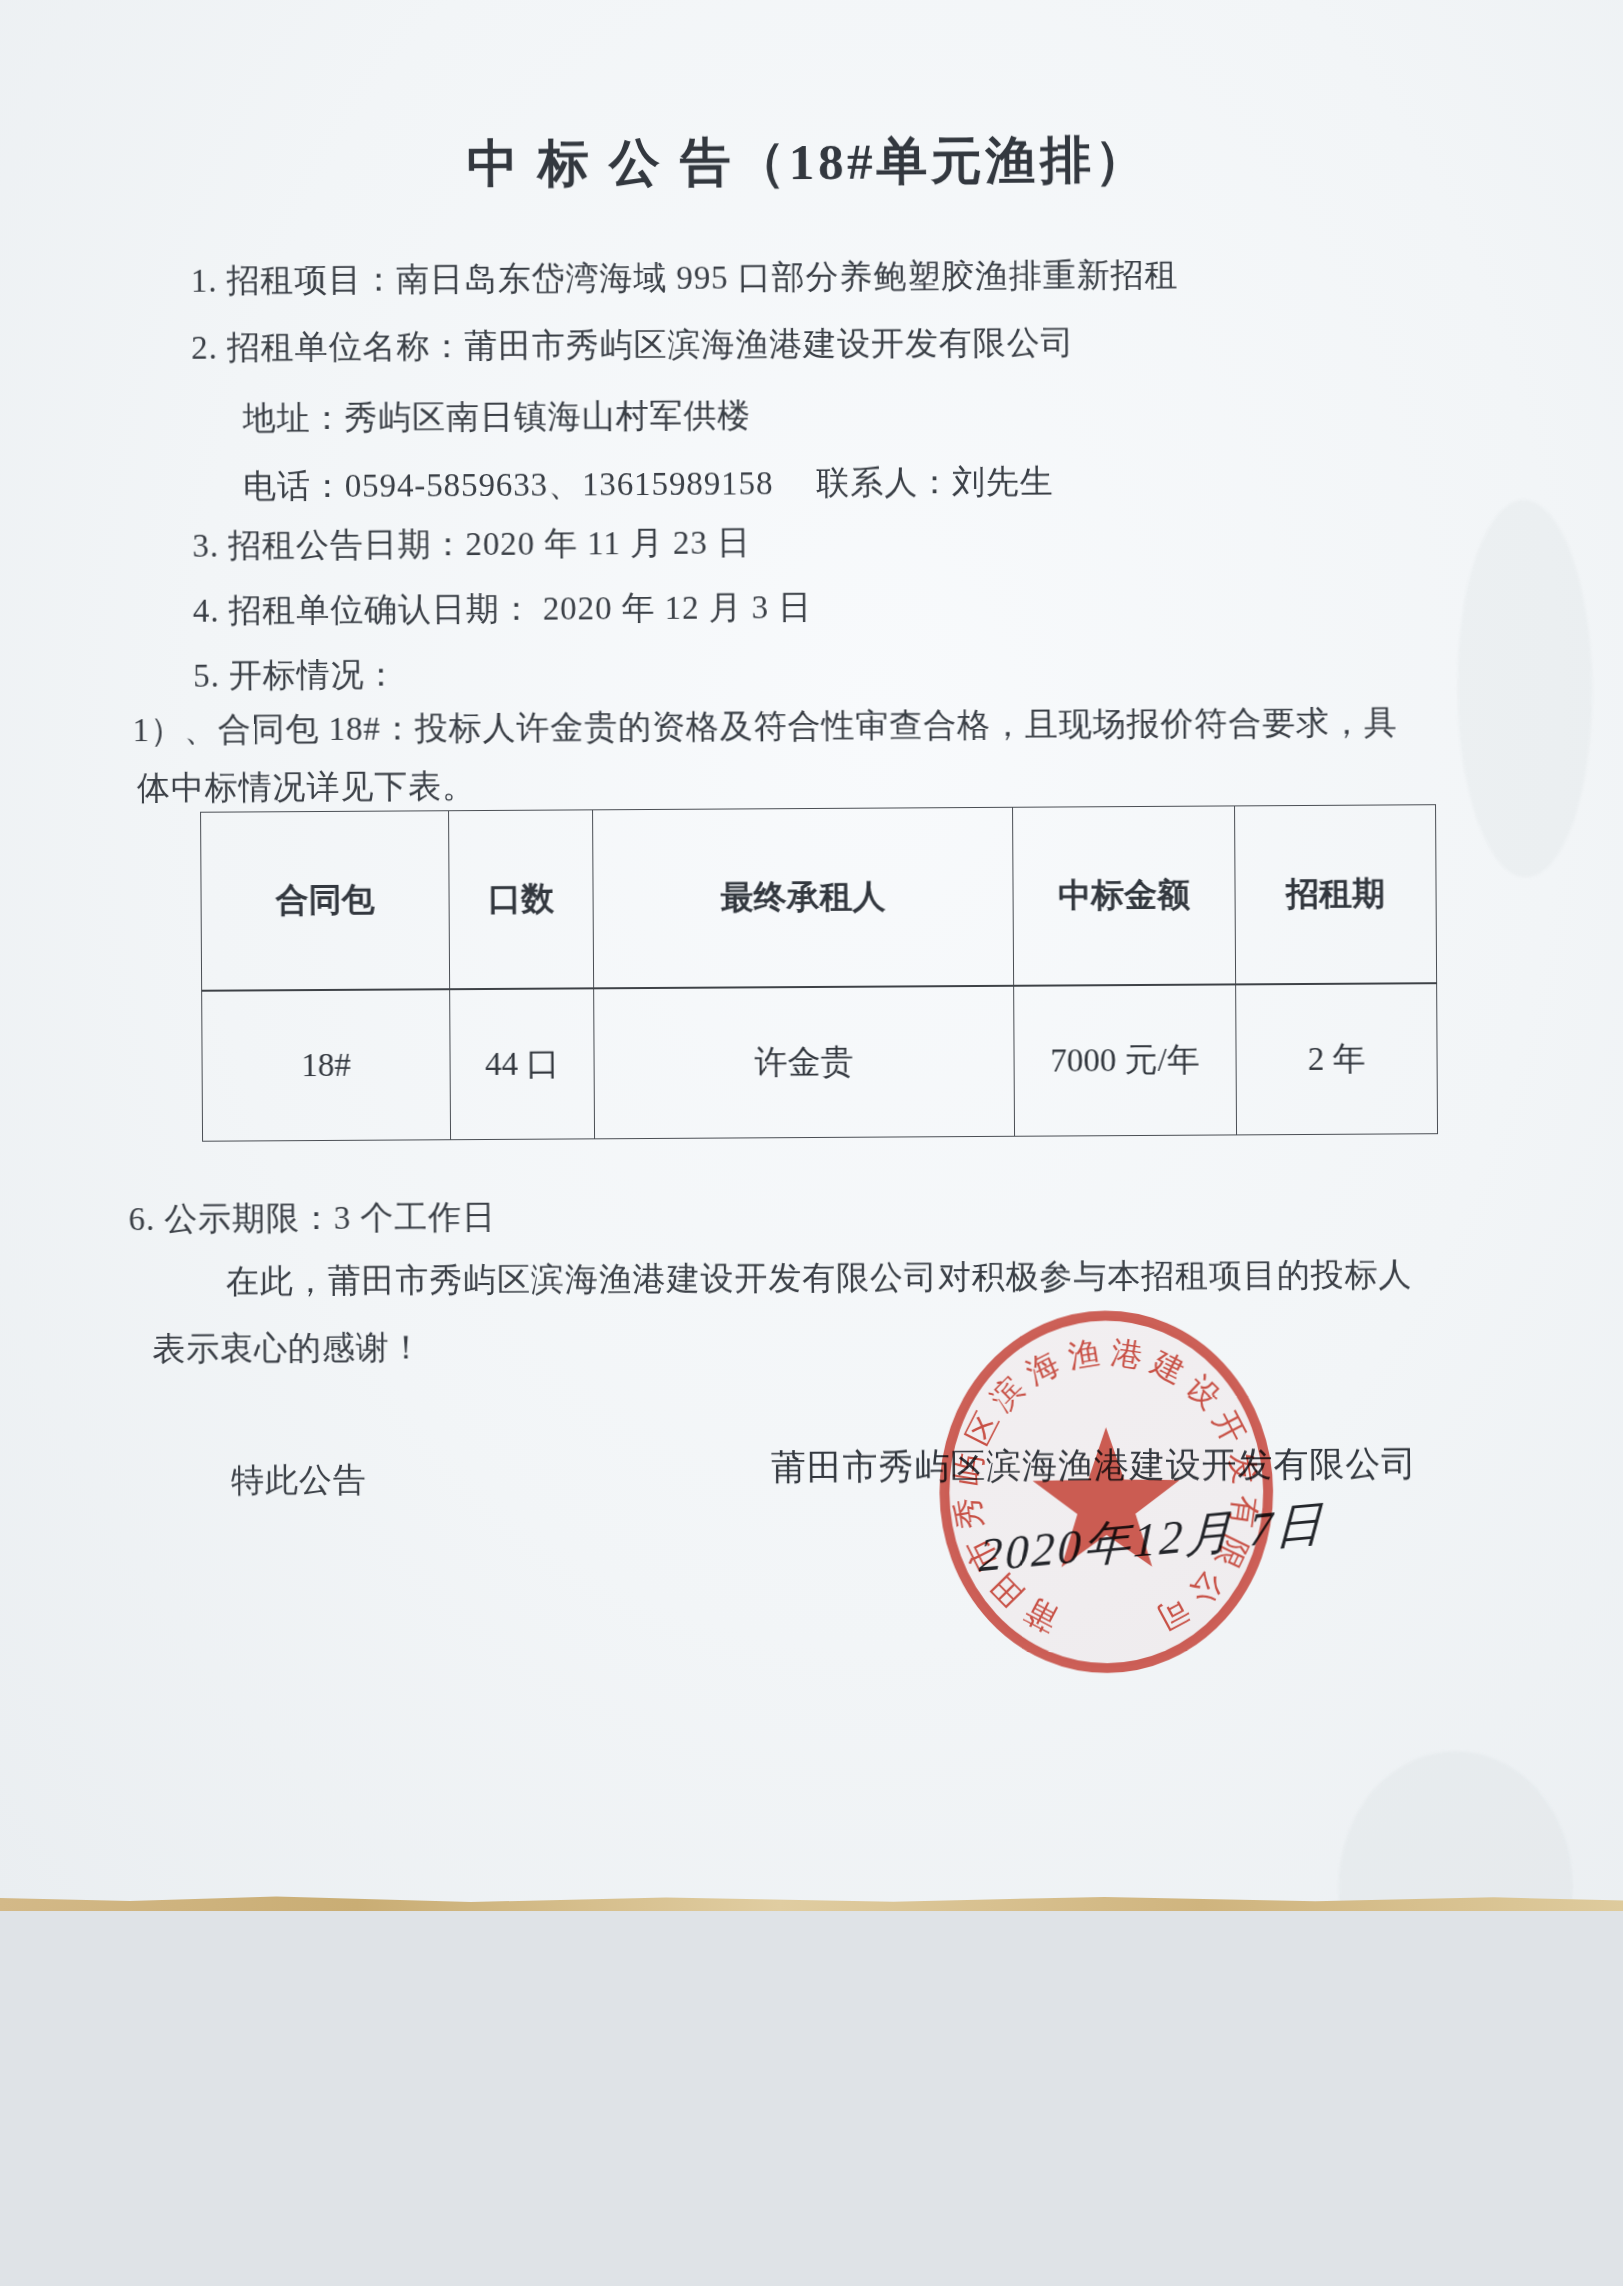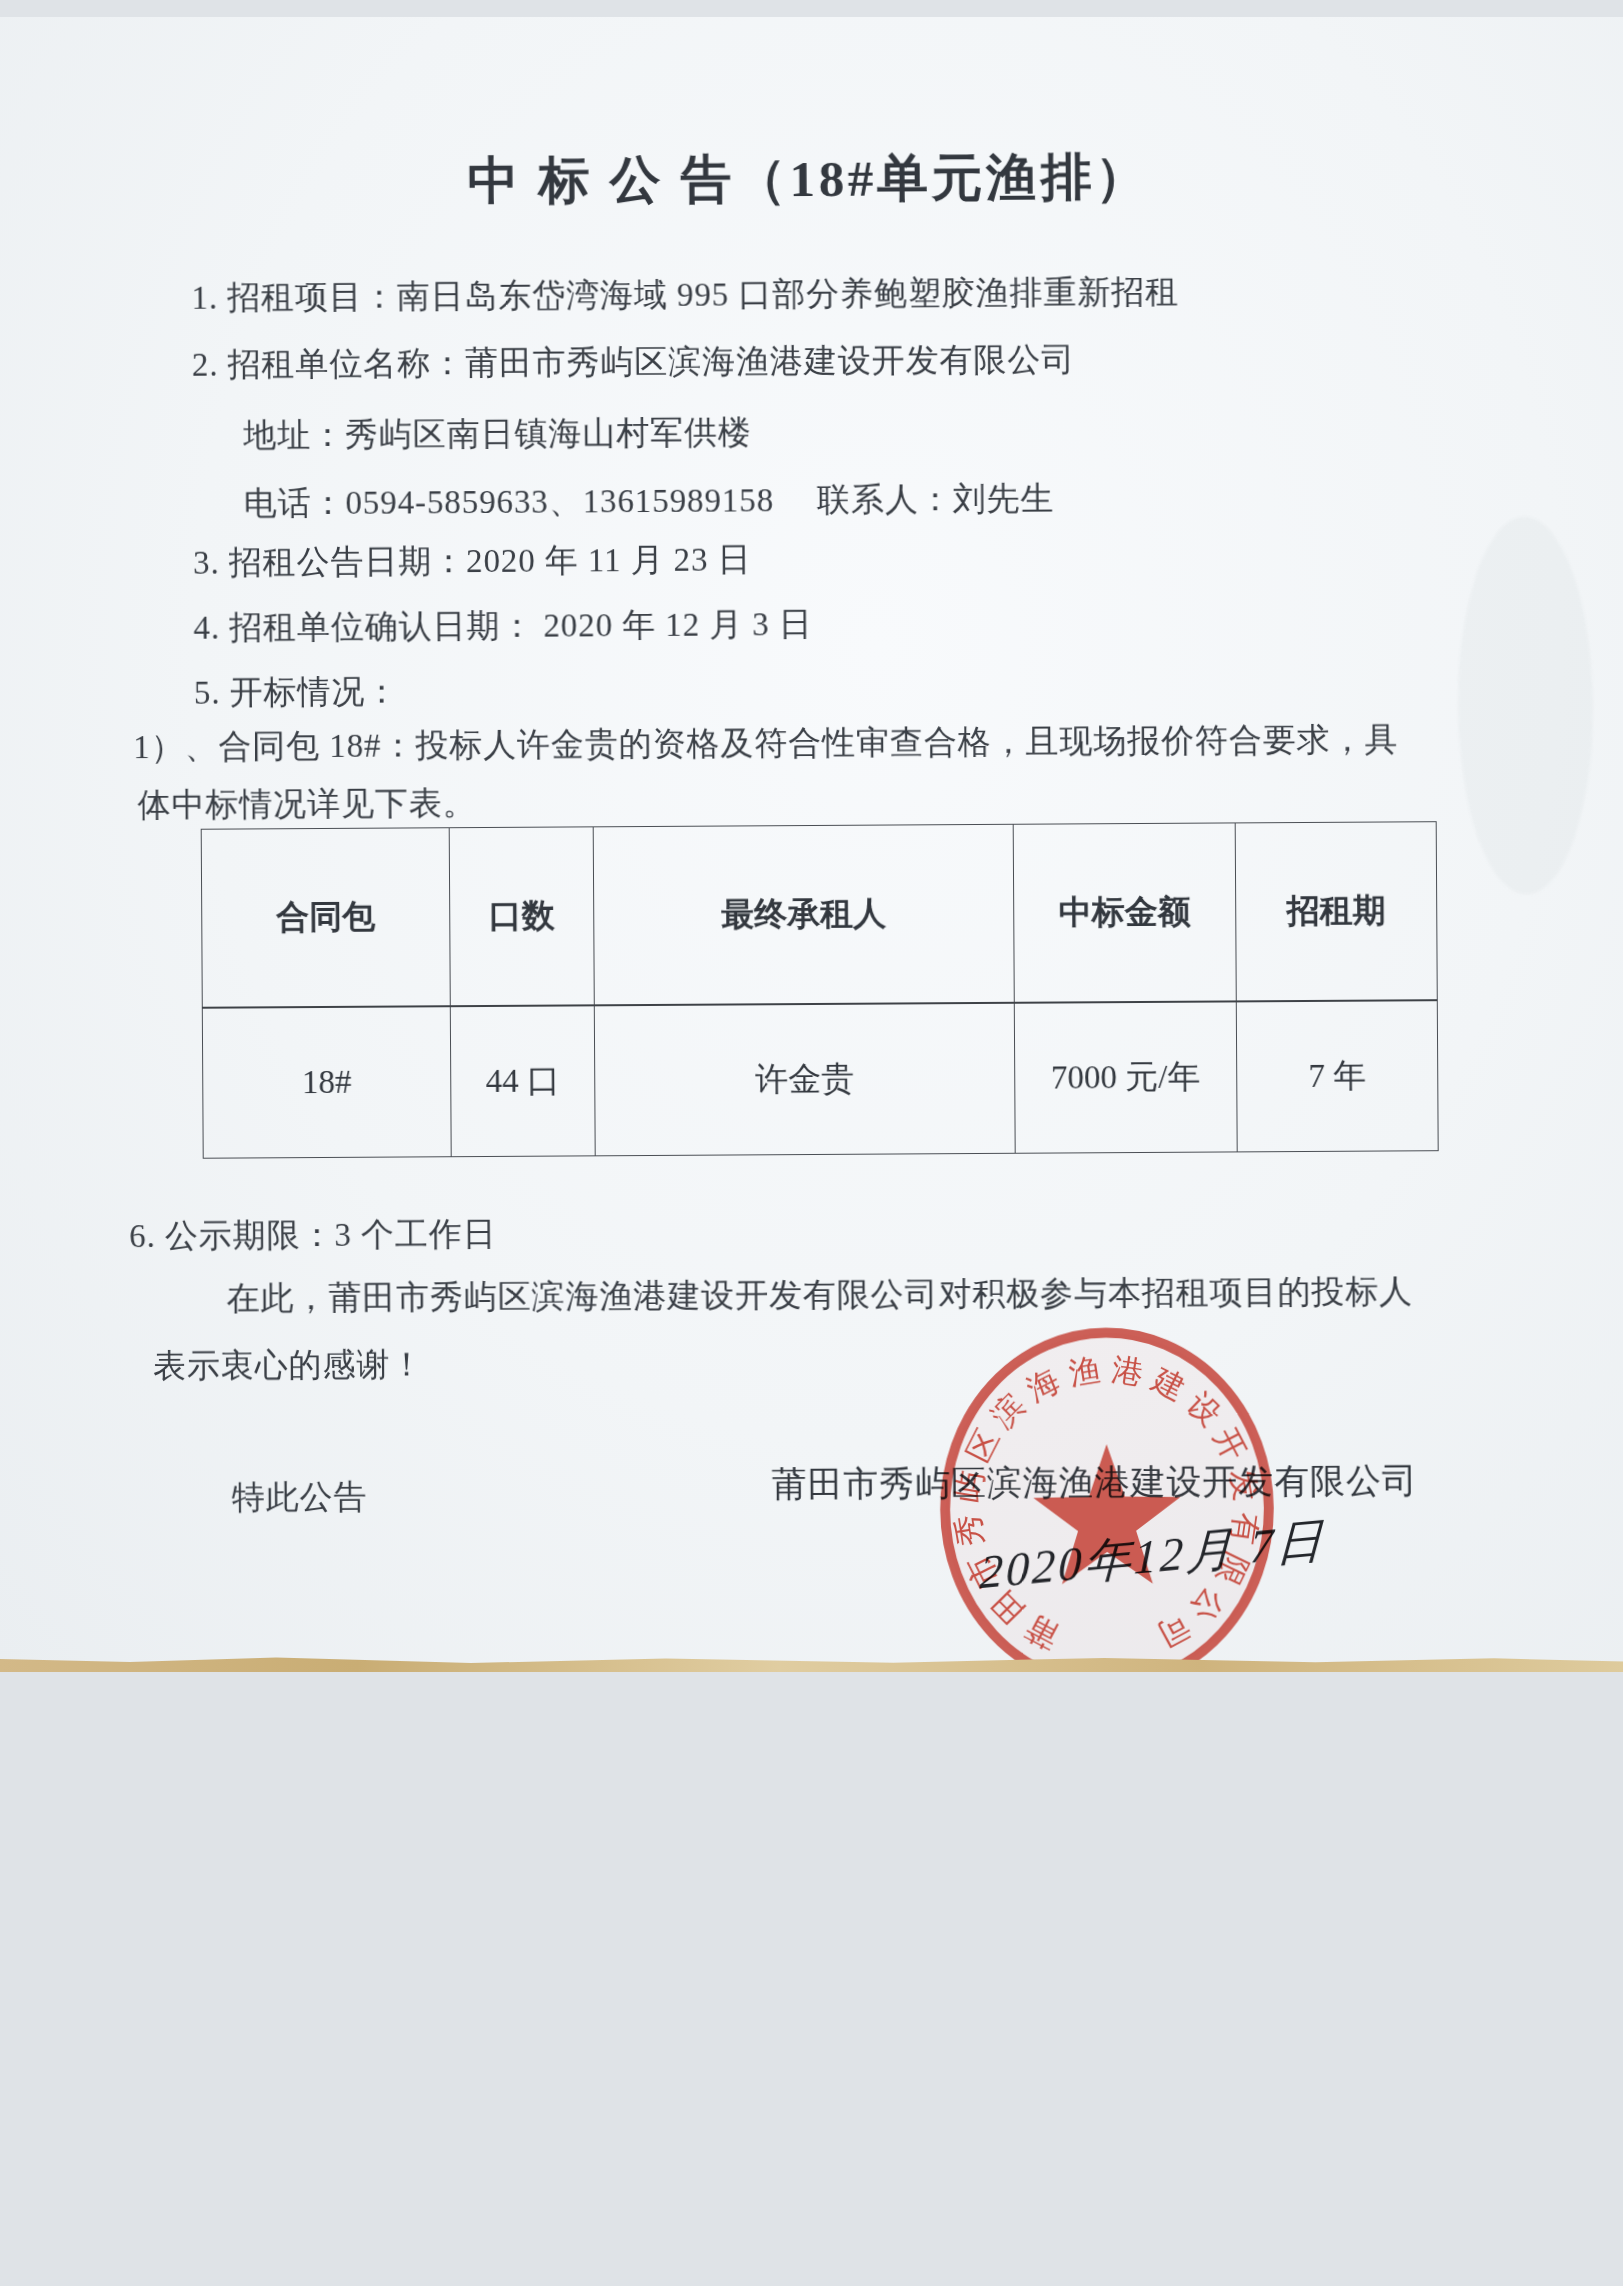--- a/index.html
+++ b/index.html
@@ -1,19 +1,19 @@
 <!DOCTYPE html>
 <html style="font-size:14.4px"><head>
 <meta charset="utf-8">
 <style>
   html,body{margin:0;padding:0;background:#dfe3e7;}
   .page{
     position:relative;
-    width:1624px;height:1655px;
-    margin:17px auto;
+    width:1624px;height:1911px;
+    margin:0 auto;
     overflow:hidden;
     background:
       radial-gradient(ellipse at 54% 38%, #f8fafc 0%, #f2f5f7 55%, #eaeef1 100%);
     font-family:"Liberation Serif","DejaVu Serif",serif;
     color:#383d44;
   }
   .sheet{
     position:absolute;inset:0;
     transform:rotate(-0.35deg);
     transform-origin:50% 42%;
@@ -100,21 +100,21 @@
         <td class="col-c2">口数</td>
         <td class="col-c3">最终承租人</td>
         <td class="col-c4">中标金额</td>
         <td class="col-c5">招租期</td>
       </tr>
       <tr class="datarow">
         <td>18#</td>
         <td>44 口</td>
         <td>许金贵</td>
         <td>7000 元/年</td>
-        <td>7 年</td>
+        <td>2 年</td>
       </tr>
     </tbody>
       </table>
 
     <div class="line" style="left:126px;top:1193px;">6. 公示期限：3 个工作日</div>
     <div class="line" style="left:223px;top:1256px;">在此，莆田市秀屿区滨海渔港建设开发有限公司对积极参与本招租项目的投标人</div>
     <div class="line" style="left:149px;top:1323px;">表示衷心的感谢！</div>
     <div class="line" style="left:227px;top:1455px;">特此公告</div>
 
     <div class="signature">莆田市秀屿区滨海渔港建设开发有限公司</div>

